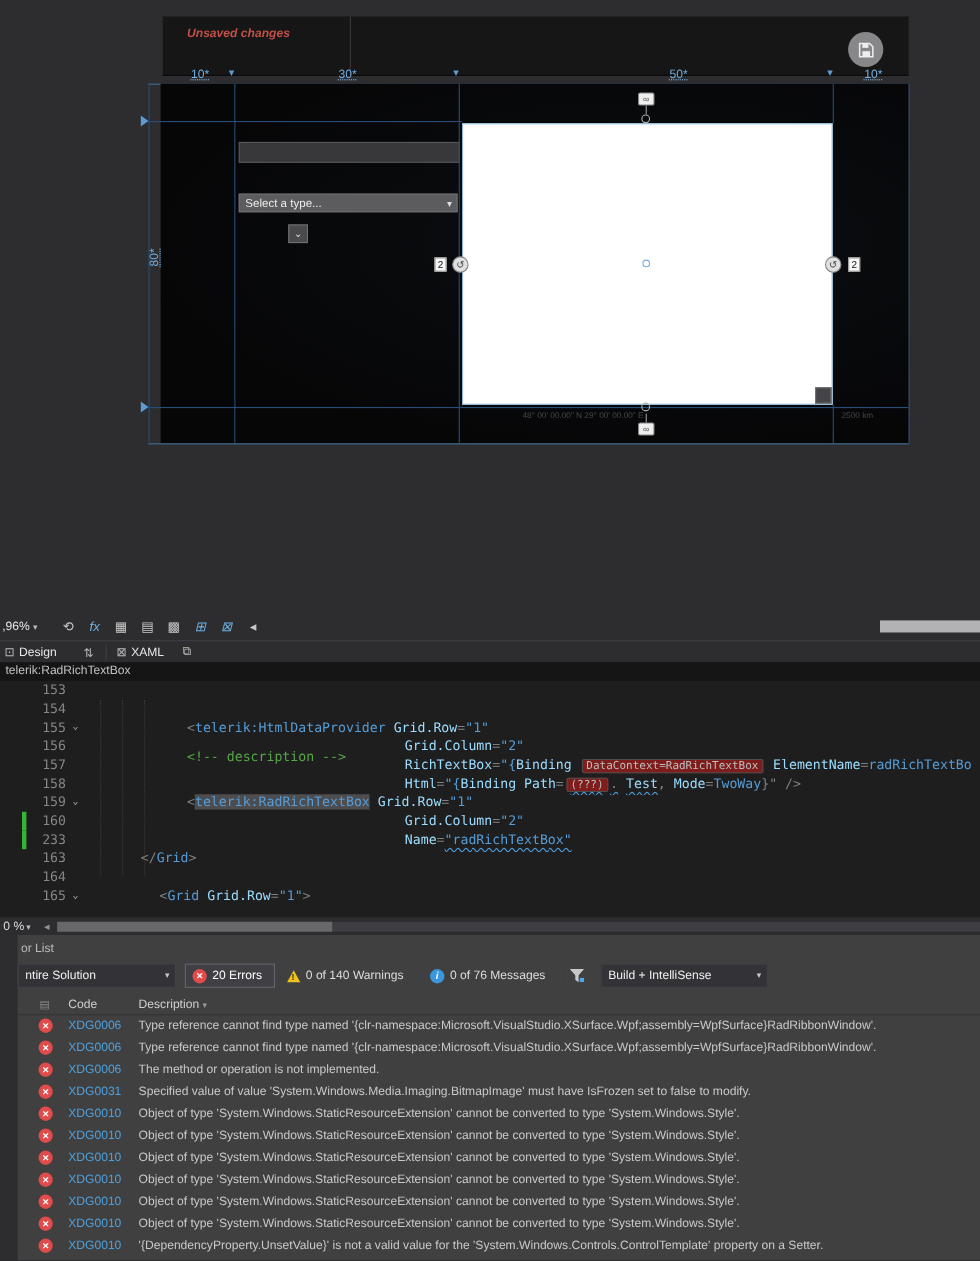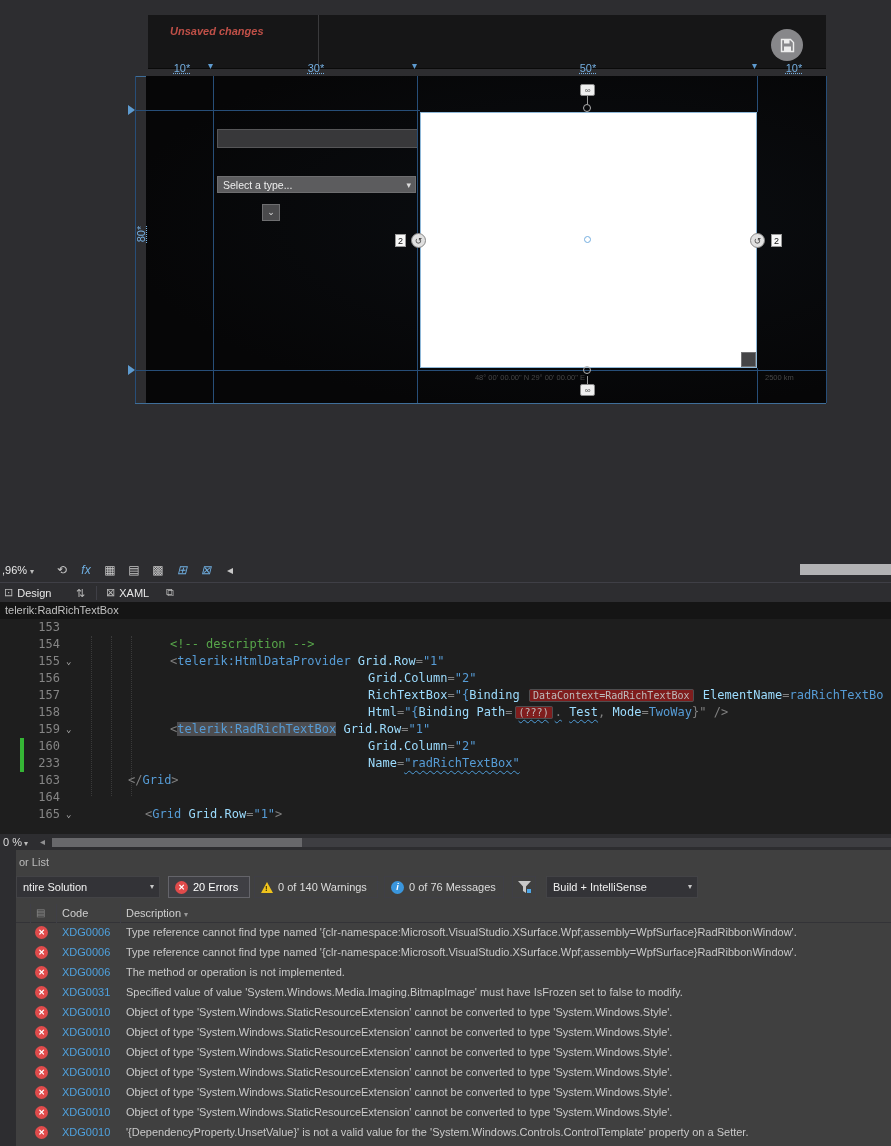--- a/index.html
+++ b/index.html
@@ -124,21 +124,21 @@
     <div class="abs" id="saveCircle">
       <svg width="15" height="15" viewBox="0 0 15 15">
         <path d="M1.5 1.5h9l3 3v9h-12z" fill="none" stroke="#EDEDED" stroke-width="1.4"></path>
         <rect x="4" y="8.5" width="7" height="4.5" fill="#EDEDED"></rect>
         <rect x="4" y="1.5" width="5.5" height="4" fill="#EDEDED"></rect>
       </svg>
     </div>
 
     <span class="abs collbl" style="left:168px">10*</span>
     <span class="abs collbl" style="left:302px">30*</span>
-    <span class="abs collbl" style="left:574px">50*</span>
+    <span class="abs collbl" style="left:603px">50*</span>
     <span class="abs collbl" style="left:780px">10*</span>
     <span class="abs colmark" style="left:208px">▾</span>
     <span class="abs colmark" style="left:412px">▾</span>
     <span class="abs colmark" style="left:752px">▾</span>
 
     <div class="abs blueline" style="left:135px;top:76px;width:691px;height:1px"></div>
     <div class="abs" id="canvas"></div>
     <div class="abs dimline" style="left:135px;top:76px;width:1px;height:327px"></div>
     <div class="abs dimline" style="left:213px;top:76px;width:1px;height:327px"></div>
     <div class="abs dimline" style="left:135px;top:110px;width:285px;height:1px"></div>
@@ -214,21 +214,21 @@
   <div class="abs" id="breadcrumb">
     <span>telerik:RadRichTextBox</span>
   </div>
 
   <div class="abs" id="editor">
     <div class="guide" style="left:91px;top:17px;height:160px"></div>
     <div class="guide" style="left:111px;top:17px;height:160px"></div>
     <div class="guide" style="left:131px;top:17px;height:160px"></div>
     <div>
         <div class="eline"><span class="lnum">153</span><span class="code" style="padding-left: 0px;"></span></div>
-        <div class="eline"><span class="lnum">154</span><span class="code" style="padding-left: 80px;"><span class="tk-comment">&lt;!-- description --&gt;</span></span></div>
+        <div class="eline"><span class="lnum">154</span><span class="code" style="padding-left: 80px; margin-top: 44px;"><span class="tk-comment">&lt;!-- description --&gt;</span></span></div>
         <div class="eline"><span class="lnum">155</span><span class="fold">⌄</span><span class="code" style="padding-left: 80px;"><span class="tk-punct">&lt;</span><span class="tk-tag">telerik:HtmlDataProvider</span><span class="tk-plain"> </span><span class="tk-attr">Grid.Row</span><span class="tk-punct">=</span><span class="tk-val">"1"</span></span></div>
         <div class="eline"><span class="lnum">156</span><span class="code" style="padding-left: 278px;"><span class="tk-attr">Grid.Column</span><span class="tk-punct">=</span><span class="tk-val">"2"</span></span></div>
         <div class="eline"><span class="lnum">157</span><span class="code" style="padding-left: 278px;"><span class="tk-attr">RichTextBox</span><span class="tk-punct">=</span><span class="tk-val">"{</span><span class="tk-attr">Binding</span><span class="tk-plain"> </span><span class="tk-hint">DataContext=RadRichTextBox</span><span class="tk-plain"> </span><span class="tk-attr">ElementName</span><span class="tk-punct">=</span><span class="tk-val">radRichTextBo</span></span></div>
         <div class="eline"><span class="lnum">158</span><span class="code" style="padding-left: 278px;"><span class="tk-attr">Html</span><span class="tk-punct">=</span><span class="tk-val">"{</span><span class="tk-attr">Binding</span><span class="tk-plain"> </span><span class="tk-attr">Path</span><span class="tk-punct">=</span><span class="tk-hint wavy">(???)</span><span class="tk-punct wavy">.</span><span class="tk-plain"> </span><span class="tk-attr wavy">Test</span><span class="tk-punct">,</span><span class="tk-plain"> </span><span class="tk-attr">Mode</span><span class="tk-punct">=</span><span class="tk-val">TwoWay</span><span class="tk-punct">}" /&gt;</span></span></div>
         <div class="eline"><span class="lnum">159</span><span class="fold">⌄</span><span class="code" style="padding-left: 80px;"><span class="tk-punct">&lt;</span><span class="tk-taghl">telerik:RadRichTextBox</span><span class="tk-plain"> </span><span class="tk-attr">Grid.Row</span><span class="tk-punct">=</span><span class="tk-val">"1"</span></span></div>
         <div class="eline"><span class="chg"></span><span class="lnum">160</span><span class="code" style="padding-left: 278px;"><span class="tk-attr">Grid.Column</span><span class="tk-punct">=</span><span class="tk-val">"2"</span></span></div>
         <div class="eline"><span class="chg"></span><span class="lnum">233</span><span class="code" style="padding-left: 278px;"><span class="tk-attr">Name</span><span class="tk-punct">=</span><span class="tk-val wavy">"radRichTextBox"</span></span></div>
         <div class="eline"><span class="lnum">163</span><span class="code" style="padding-left: 38px;"><span class="tk-punct">&lt;/</span><span class="tk-tag">Grid</span><span class="tk-punct">&gt;</span></span></div>
         <div class="eline"><span class="lnum">164</span><span class="code" style="padding-left: 0px;"></span></div>
         <div class="eline"><span class="lnum">165</span><span class="fold">⌄</span><span class="code" style="padding-left: 55px;"><span class="tk-punct">&lt;</span><span class="tk-tag">Grid</span><span class="tk-plain"> </span><span class="tk-attr">Grid.Row</span><span class="tk-punct">=</span><span class="tk-val">"1"</span><span class="tk-punct">&gt;</span></span></div>

